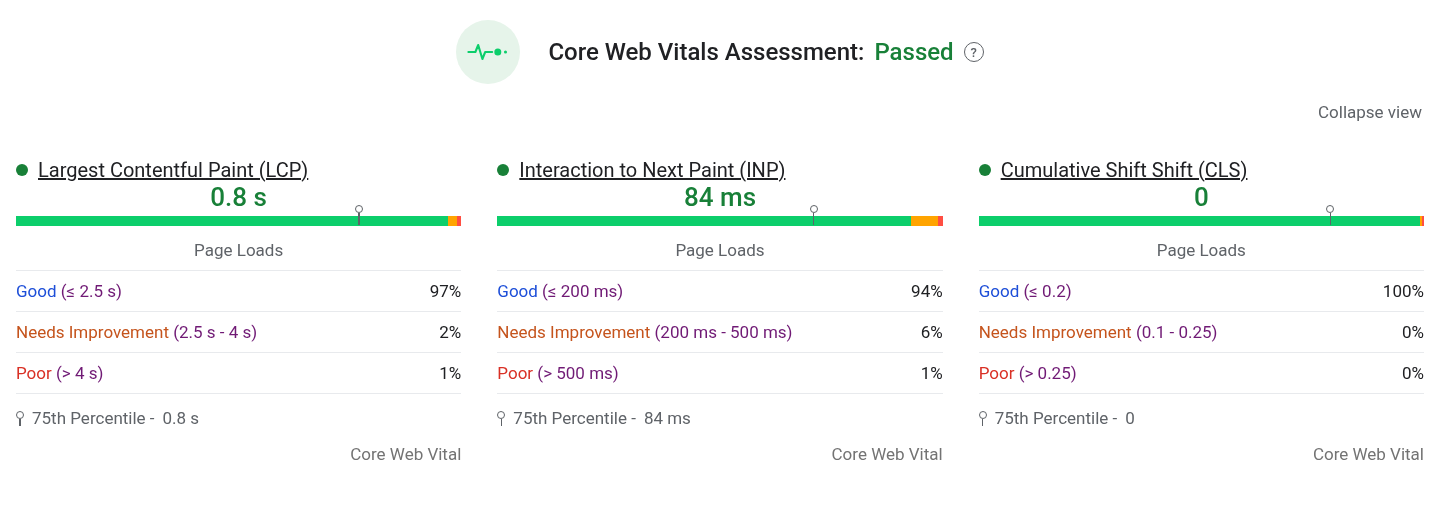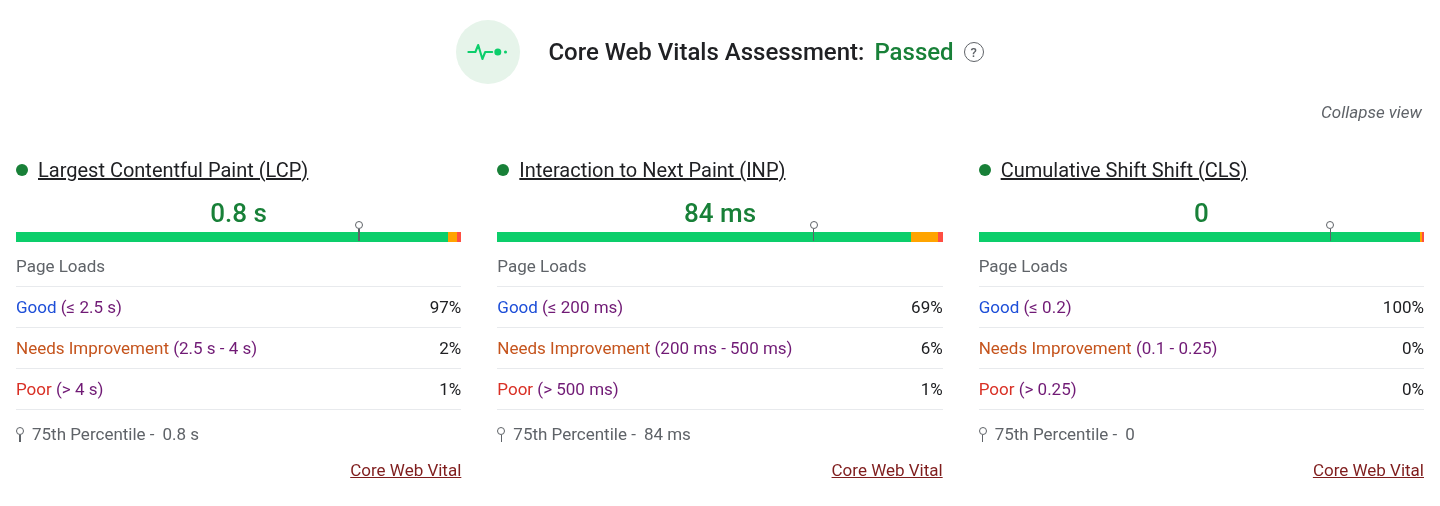--- a/index.html
+++ b/index.html
@@ -43,42 +43,40 @@
     align-items: center;
     justify-content: center;
     font-size: 13px;
     color: #5f6368;
     cursor: pointer;
   }
   .collapse-row {
     text-align: right;
     margin-bottom: 36px;
     padding-right: 8px;
-    font-style: italic;
   }
   .collapse-link {
     font-size: 17px;
     color: #5f6368;
     text-decoration: none;
     cursor: pointer;
   }
   .metrics {
     display: flex;
     gap: 36px;
     padding: 0 6px;
   }
   .metric-card {
     flex: 1;
     min-width: 0;
   }
   .metric-title-row {
     display: flex;
     align-items: center;
     gap: 10px;
-    margin-bottom: 16px;
   }
   .dot-good {
     width: 12px; height: 12px; border-radius: 50%;
     background: #188038;
     flex-shrink: 0;
   }
   .metric-title {
     font-size: 20px;
     color: #202124;
     text-decoration: underline;
@@ -113,21 +111,21 @@
   .marker .circle {
     width: 8px; height: 8px;
     border: 1.5px solid #5f6368;
     border-radius: 50%;
     background: #fff;
   }
   .marker .stem {
     width: 1.5px; height: 12px; background: #5f6368;
   }
   .col-header {
-    text-align: left;
+    text-align: center;
     font-size: 17px;
     color: #5f6368;
     padding-bottom: 10px;
     border-bottom: 1px solid #e8eaed;
   }
   .dist-row {
     display: flex;
     justify-content: space-between;
     align-items: baseline;
     font-size: 17px;
@@ -163,22 +161,21 @@
   }
   .marker-inline .stem {
     width: 1.5px; height: 7px; background: #5f6368;
   }
   .cwv-link-row {
     text-align: right;
     margin-top: 16px;
   }
   .cwv-link {
     font-size: 17px;
-    color: #7f1d1d;
-    text-decoration: underline;
+    color: #737373;
     cursor: pointer;
   }
 </style>
 </head>
 <body>
 
 <div class="header">
   <div class="vitals-icon-circle">
     <svg viewBox="0 0 60 24">
       <path d="M2 12 L12 12 L16 2 L22 22 L26 12 L36 12" stroke="#0cce6b" stroke-width="3" fill="none" stroke-linecap="round" stroke-linejoin="round"></path>
@@ -255,21 +252,21 @@
       </div>
       <div class="bar">
         <div class="seg-good" style="width:93%"></div>
         <div class="seg-ni" style="width:6%"></div>
         <div class="seg-poor" style="width:1%"></div>
       </div>
     </div>
     <div class="col-header">Page Loads</div>
     <div class="dist-row">
       <span class="dist-label"><span class="lbl lbl-good">Good</span> <span class="range">(≤ 200 ms)</span></span>
-      <span class="dist-pct">69%</span>
+      <span class="dist-pct">94%</span>
     </div>
     <div class="dist-row">
       <span class="dist-label"><span class="lbl lbl-ni">Needs Improvement</span> <span class="range">(200 ms - 500 ms)</span></span>
       <span class="dist-pct">6%</span>
     </div>
     <div class="dist-row">
       <span class="dist-label"><span class="lbl lbl-poor">Poor</span> <span class="range">(&gt; 500 ms)</span></span>
       <span class="dist-pct">1%</span>
     </div>
     <div class="percentile-row">

